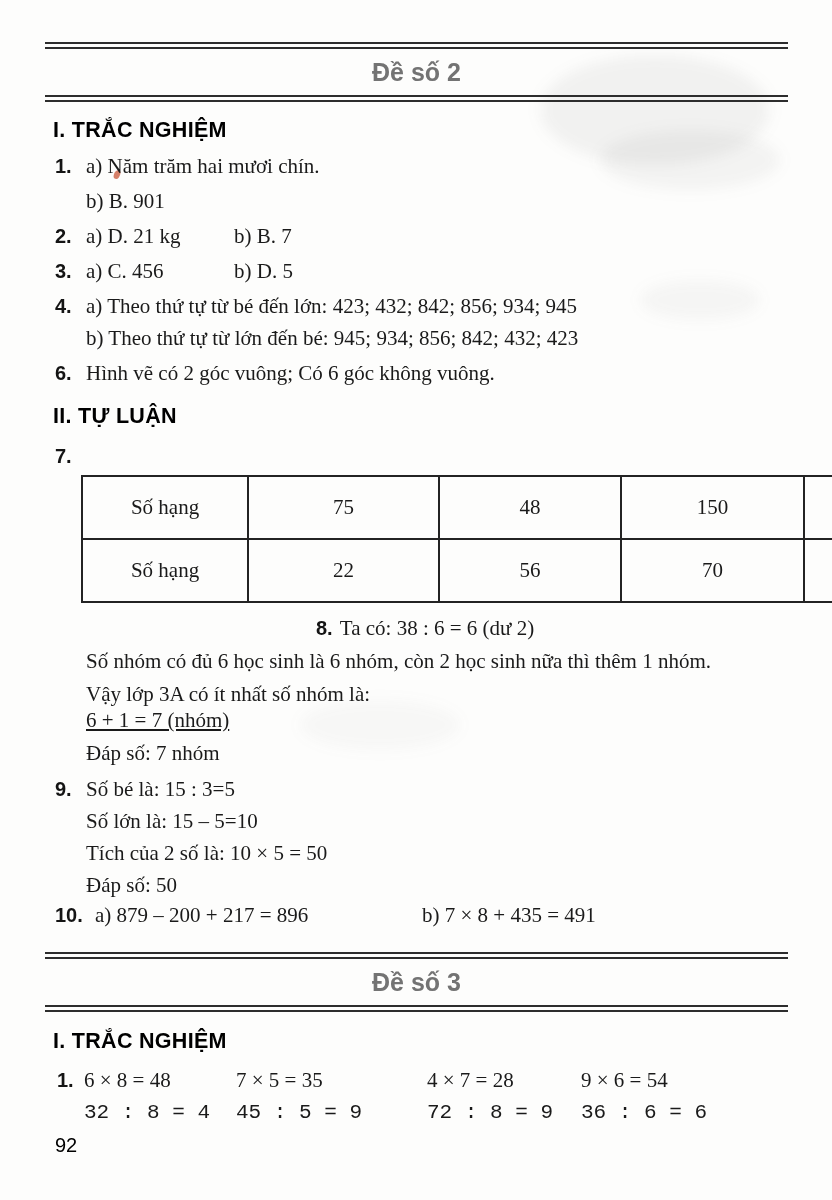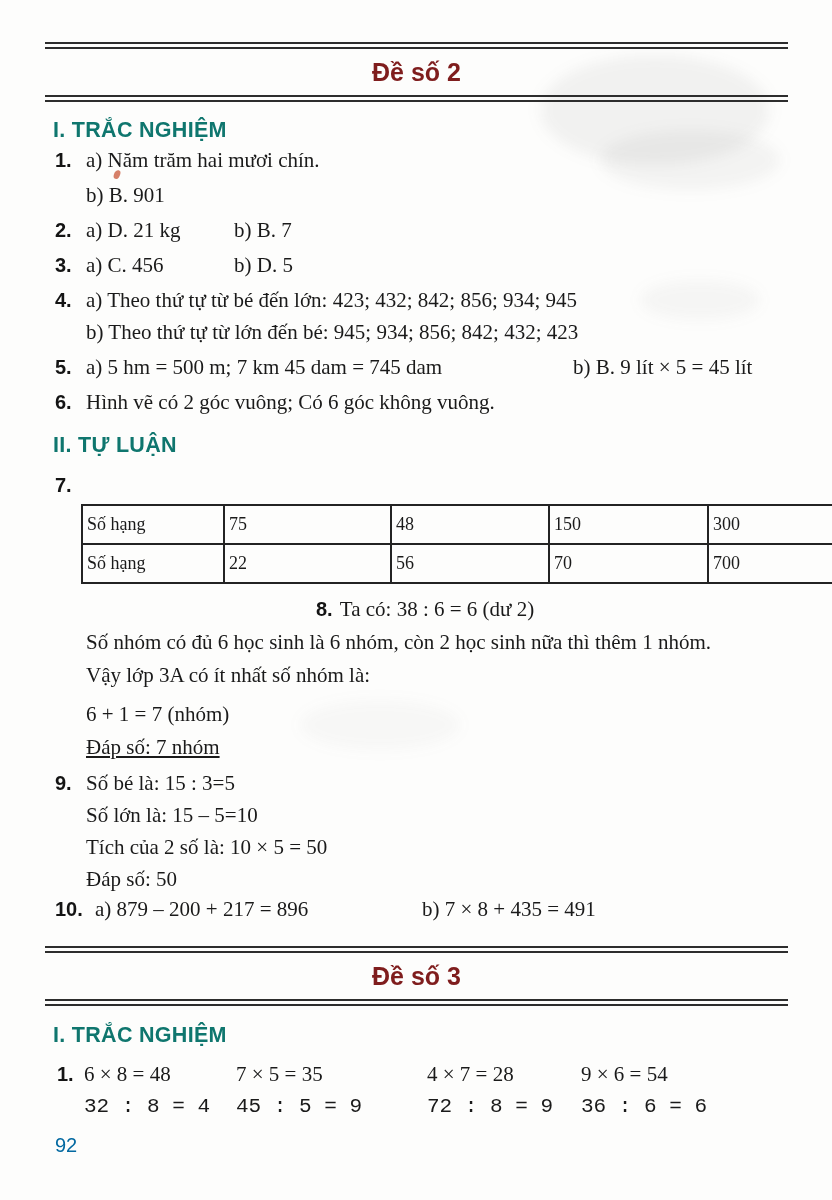--- a/index.html
+++ b/index.html
@@ -18,28 +18,28 @@
   .content { position: absolute; top: 0; left: 45px; right: 44px; }
 
   
   .rule { height: 3px; border-top: 2.5px solid #2d2d2d; border-bottom: 2px solid #2d2d2d; }
 
   .test-title {
     text-align: center;
     font-family: "Liberation Sans", sans-serif;
     font-weight: bold;
     font-size: 25px;
-    color: #7f1d1d;
+    color: #737373;
     padding: 9px 0 8px 0;
   }
   .section-heading {
     font-family: "Liberation Sans", sans-serif;
     font-weight: bold;
     font-size: 21.5px;
-    color: #0f766e;
+    color: #000000;
     margin: 16px 0 0 8px;
     letter-spacing: 0.3px;
   }
   .qline { margin: 9px 0 0 10px; line-height: 26px; white-space: nowrap; }
   .qnum {
     display: inline-block;
     min-width: 31px;
     font-family: "Liberation Sans", sans-serif;
     font-weight: bold;
     font-size: 20px;
@@ -53,44 +53,44 @@
 
   table.answer-table {
     border-collapse: collapse;
     margin: 6px 0 0 36px;
     width: 713px;
     table-layout: fixed;
   }
   table.answer-table td {
     border: 2px solid #232323;
     height: 29px;
-    text-align: left;
-    font-size: 18px;
-    padding: 4px;
+    text-align: center;
+    font-size: 21px;
+    padding: 16px;
     overflow: hidden;
   }
   .w-label { width: 132px; }
   .w-c1 { width: 157px; }
   .w-c2 { width: 148px; }
   .w-c3 { width: 149px; }
   .w-c4 { width: 125px; }
 
   .grid-row { margin: 14px 0 0 12px; white-space: nowrap; }
   .grid-row .qnum { min-width: 27px; }
   .gc1 { display: inline-block; width: 152px; }
   .gc2 { display: inline-block; width: 191px; }
   .gc3 { display: inline-block; width: 154px; }
 
   .page-number {
     position: absolute;
     left: 55px;
     top: 1134px;
     font-family: "Liberation Sans", sans-serif;
     font-size: 20px;
-    color: #0369a1;
+    color: #000000;
   }
 
   
   .smudge { position: absolute; pointer-events: none; filter: blur(7px); border-radius: 50%; }
   .smudge-1 { left: 540px; top: 55px;  width: 230px; height: 110px; background: rgba(90,90,90,0.07); }
   .smudge-2 { left: 600px; top: 130px; width: 180px; height: 60px;  background: rgba(90,90,90,0.06); }
   .smudge-3 { left: 640px; top: 280px; width: 120px; height: 40px;  background: rgba(90,90,90,0.05); }
   .smudge-4 { left: 300px; top: 700px; width: 160px; height: 50px;  background: rgba(90,90,90,0.04); }
   .red-mark {
     position: absolute; left: 114px; top: 170px;
@@ -111,31 +111,30 @@
   <div class="content">
 
     <div style="margin-top:42px;">
       <div class="rule"></div>
       <div class="test-title">Đề số 2</div>
       <div class="rule"></div>
     </div>
 
     <div class="section-heading">I. TRẮC NGHIỆM</div>
 
-    <div class="qline" style="margin-top:4px;"><span class="qnum">1.</span><span>a) Năm trăm hai mươi chín.</span></div>
+    <div class="qline" style="margin-top:10px;"><span class="qnum">1.</span><span>a) Năm trăm hai mươi chín.</span></div>
     <div class="qline indent"><span>b) B. 901</span></div>
 
     <div class="qline"><span class="qnum">2.</span><span class="col-a-short">a) D. 21 kg</span><span>b) B. 7</span></div>
 
     <div class="qline"><span class="qnum">3.</span><span class="col-a-short">a) C. 456</span><span>b) D. 5</span></div>
 
     <div class="qline"><span class="qnum">4.</span><span>a) Theo thứ tự từ bé đến lớn: 423; 432; 842; 856; 934; 945</span></div>
     <div class="qline indent" style="margin-top:6px;"><span>b) Theo thứ tự từ lớn đến bé: 945; 934; 856; 842; 432; 423</span></div>
 
-    <div class="qline"><span class="qnum">5.</span><span class="col-a-long">a) 5 hm = 500 m; 7 km 45 dam = 745 dam</span><span>b) B. 9 lít × 5 = 45 lít</span></div>
 
     <div class="qline"><span class="qnum">6.</span><span>Hình vẽ có 2 góc vuông; Có 6 góc không vuông.</span></div>
 
     <div class="section-heading" style="margin-top:18px;">II. TỰ LUẬN</div>
 
     <div class="qline" style="margin-top:14px;"><span class="qnum">7.</span></div>
 
     <table class="answer-table">
       <tbody>
           <tr>
@@ -151,22 +150,22 @@
         <td>56</td>
         <td>70</td>
         <td>700</td>
       </tr>
     </tbody>
       </table>
 
     <div class="qline" style="margin-top:12px;text-align:center;"><span class="qnum">8.</span><span>Ta có: 38 : 6 = 6 (dư 2)</span></div>
     <div class="qline indent" style="margin-top:7px;"><span>Số nhóm có đủ 6 học sinh là 6 nhóm, còn 2 học sinh nữa thì thêm 1 nhóm.</span></div>
     <div class="qline indent" style="margin-top:7px;"><span>Vậy lớp 3A có ít nhất số nhóm là:</span></div>
-    <div class="qline indent" style="margin-top:13px;"><span>6 + 1 = 7 (nhóm)</span></div>
-    <div class="qline indent" style="margin-top:7px;text-decoration:underline;"><span>Đáp số: 7 nhóm</span></div>
+    <div class="qline indent" style="margin-top:0;text-decoration:underline;"><span>6 + 1 = 7 (nhóm)</span></div>
+    <div class="qline indent" style="margin-top:7px;"><span>Đáp số: 7 nhóm</span></div>
 
     <div class="qline" style="margin-top:10px;"><span class="qnum">9.</span><span>Số bé là: 15 : 3=5</span></div>
     <div class="qline indent" style="margin-top:6px;"><span>Số lớn là: 15 – 5=10</span></div>
     <div class="qline indent" style="margin-top:6px;"><span>Tích của 2 số là: 10 × 5 = 50</span></div>
     <div class="qline indent" style="margin-top:6px;"><span>Đáp số: 50</span></div>
 
     <div class="qline" style="margin-top:4px;"><span class="qnum" style="min-width:40px;">10.</span><span class="col-a-mid">a) 879 – 200 + 217 = 896</span><span>b) 7 × 8 + 435 = 491</span></div>
 
     <div style="margin-top:24px;">
       <div class="rule"></div>

